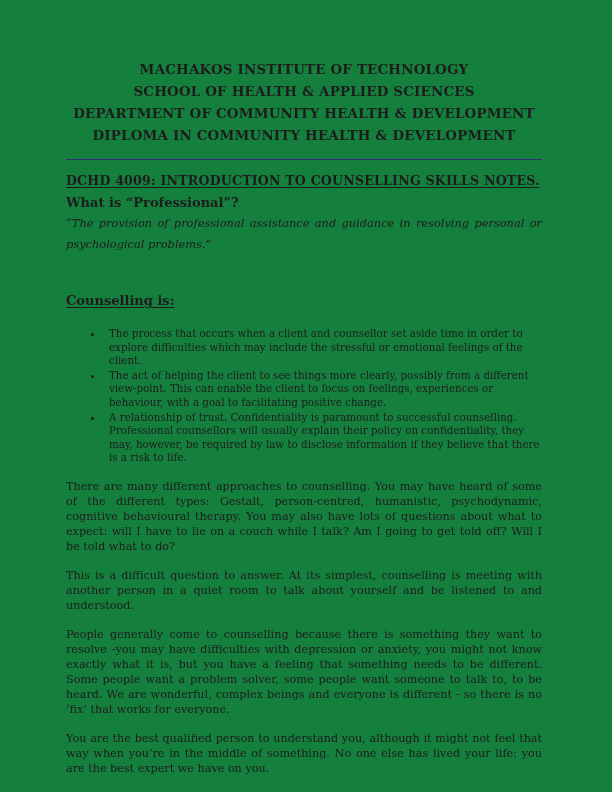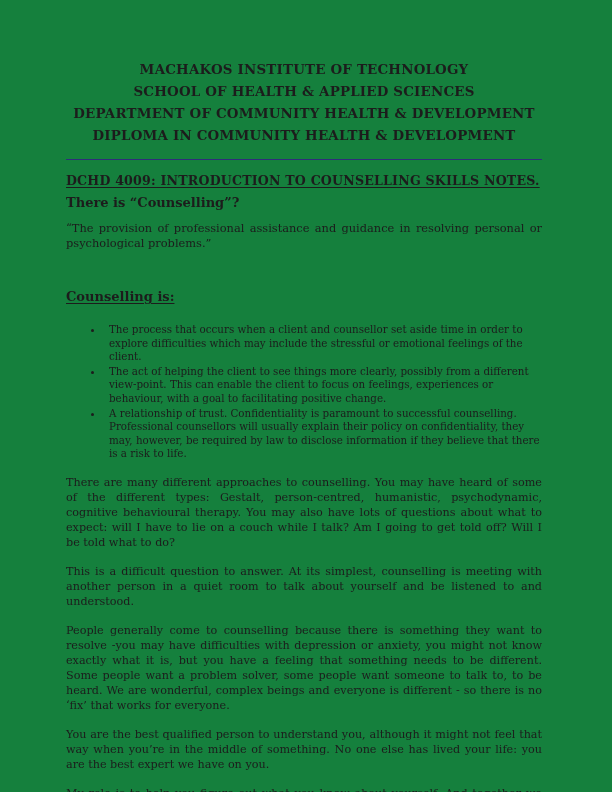--- a/index.html
+++ b/index.html
@@ -21,21 +21,21 @@
   .course-title {
     text-align:left; font-size:12.6px; font-weight:bold;
     text-decoration:underline; text-underline-offset:2px;
     margin-top:13px; letter-spacing:0.2px;
   }
   .section-heading {
     font-size:13px; font-weight:bold; margin-top:7px;
   }
   .underlined { text-decoration:underline; text-underline-offset:2px; }
   .quote {
-    font-size:11.4px; line-height:15px; margin-top:11px;
+    font-style:italic; font-size:11.4px; line-height:21px; margin-top:3px;
     text-align:justify;
   }
   .counselling-heading { margin-top:38px; }
   .bullets {
     margin:19px 0 0 22px; padding-left:16px;
     font-size:10.3px; line-height:13.6px; list-style:disc outside;
   }
   .bullets li { padding-left:5px; margin-bottom:1px; }
   .body-para {
     font-size:11.2px; line-height:15px; text-align:justify; margin-top:14px;
@@ -50,21 +50,21 @@
     <div>MACHAKOS INSTITUTE OF TECHNOLOGY</div>
     <div>SCHOOL OF HEALTH &amp; APPLIED SCIENCES</div>
     <div>DEPARTMENT OF COMMUNITY HEALTH &amp; DEVELOPMENT</div>
     <div>DIPLOMA IN COMMUNITY HEALTH &amp; DEVELOPMENT</div>
   </header>
 
   <div class="header-rule"></div>
 
   <h1 class="course-title">DCHD 4009: INTRODUCTION TO COUNSELLING SKILLS NOTES.</h1>
 
-  <h2 class="section-heading">There is “Counselling”?</h2>
+  <h2 class="section-heading">What is “Professional”?</h2>
 
   <p class="quote">“The provision of professional assistance and guidance in resolving personal or psychological problems.”</p>
 
   <h2 class="section-heading underlined counselling-heading">Counselling is:</h2>
 
   <ul class="bullets">
     <li>The process that occurs when a client and counsellor set aside time in order to explore difficulties which may include the stressful or emotional feelings of the client.</li>
     <li>The act of helping the client to see things more clearly, possibly from a different view-point. This can enable the client to focus on feelings, experiences or behaviour, with a goal to facilitating positive change.</li>
     <li>A relationship of trust.  Confidentiality is paramount to successful counselling.  Professional counsellors will usually explain their policy on confidentiality, they may, however, be required by law to disclose information if they believe that there is a risk to life.</li>
   </ul>

